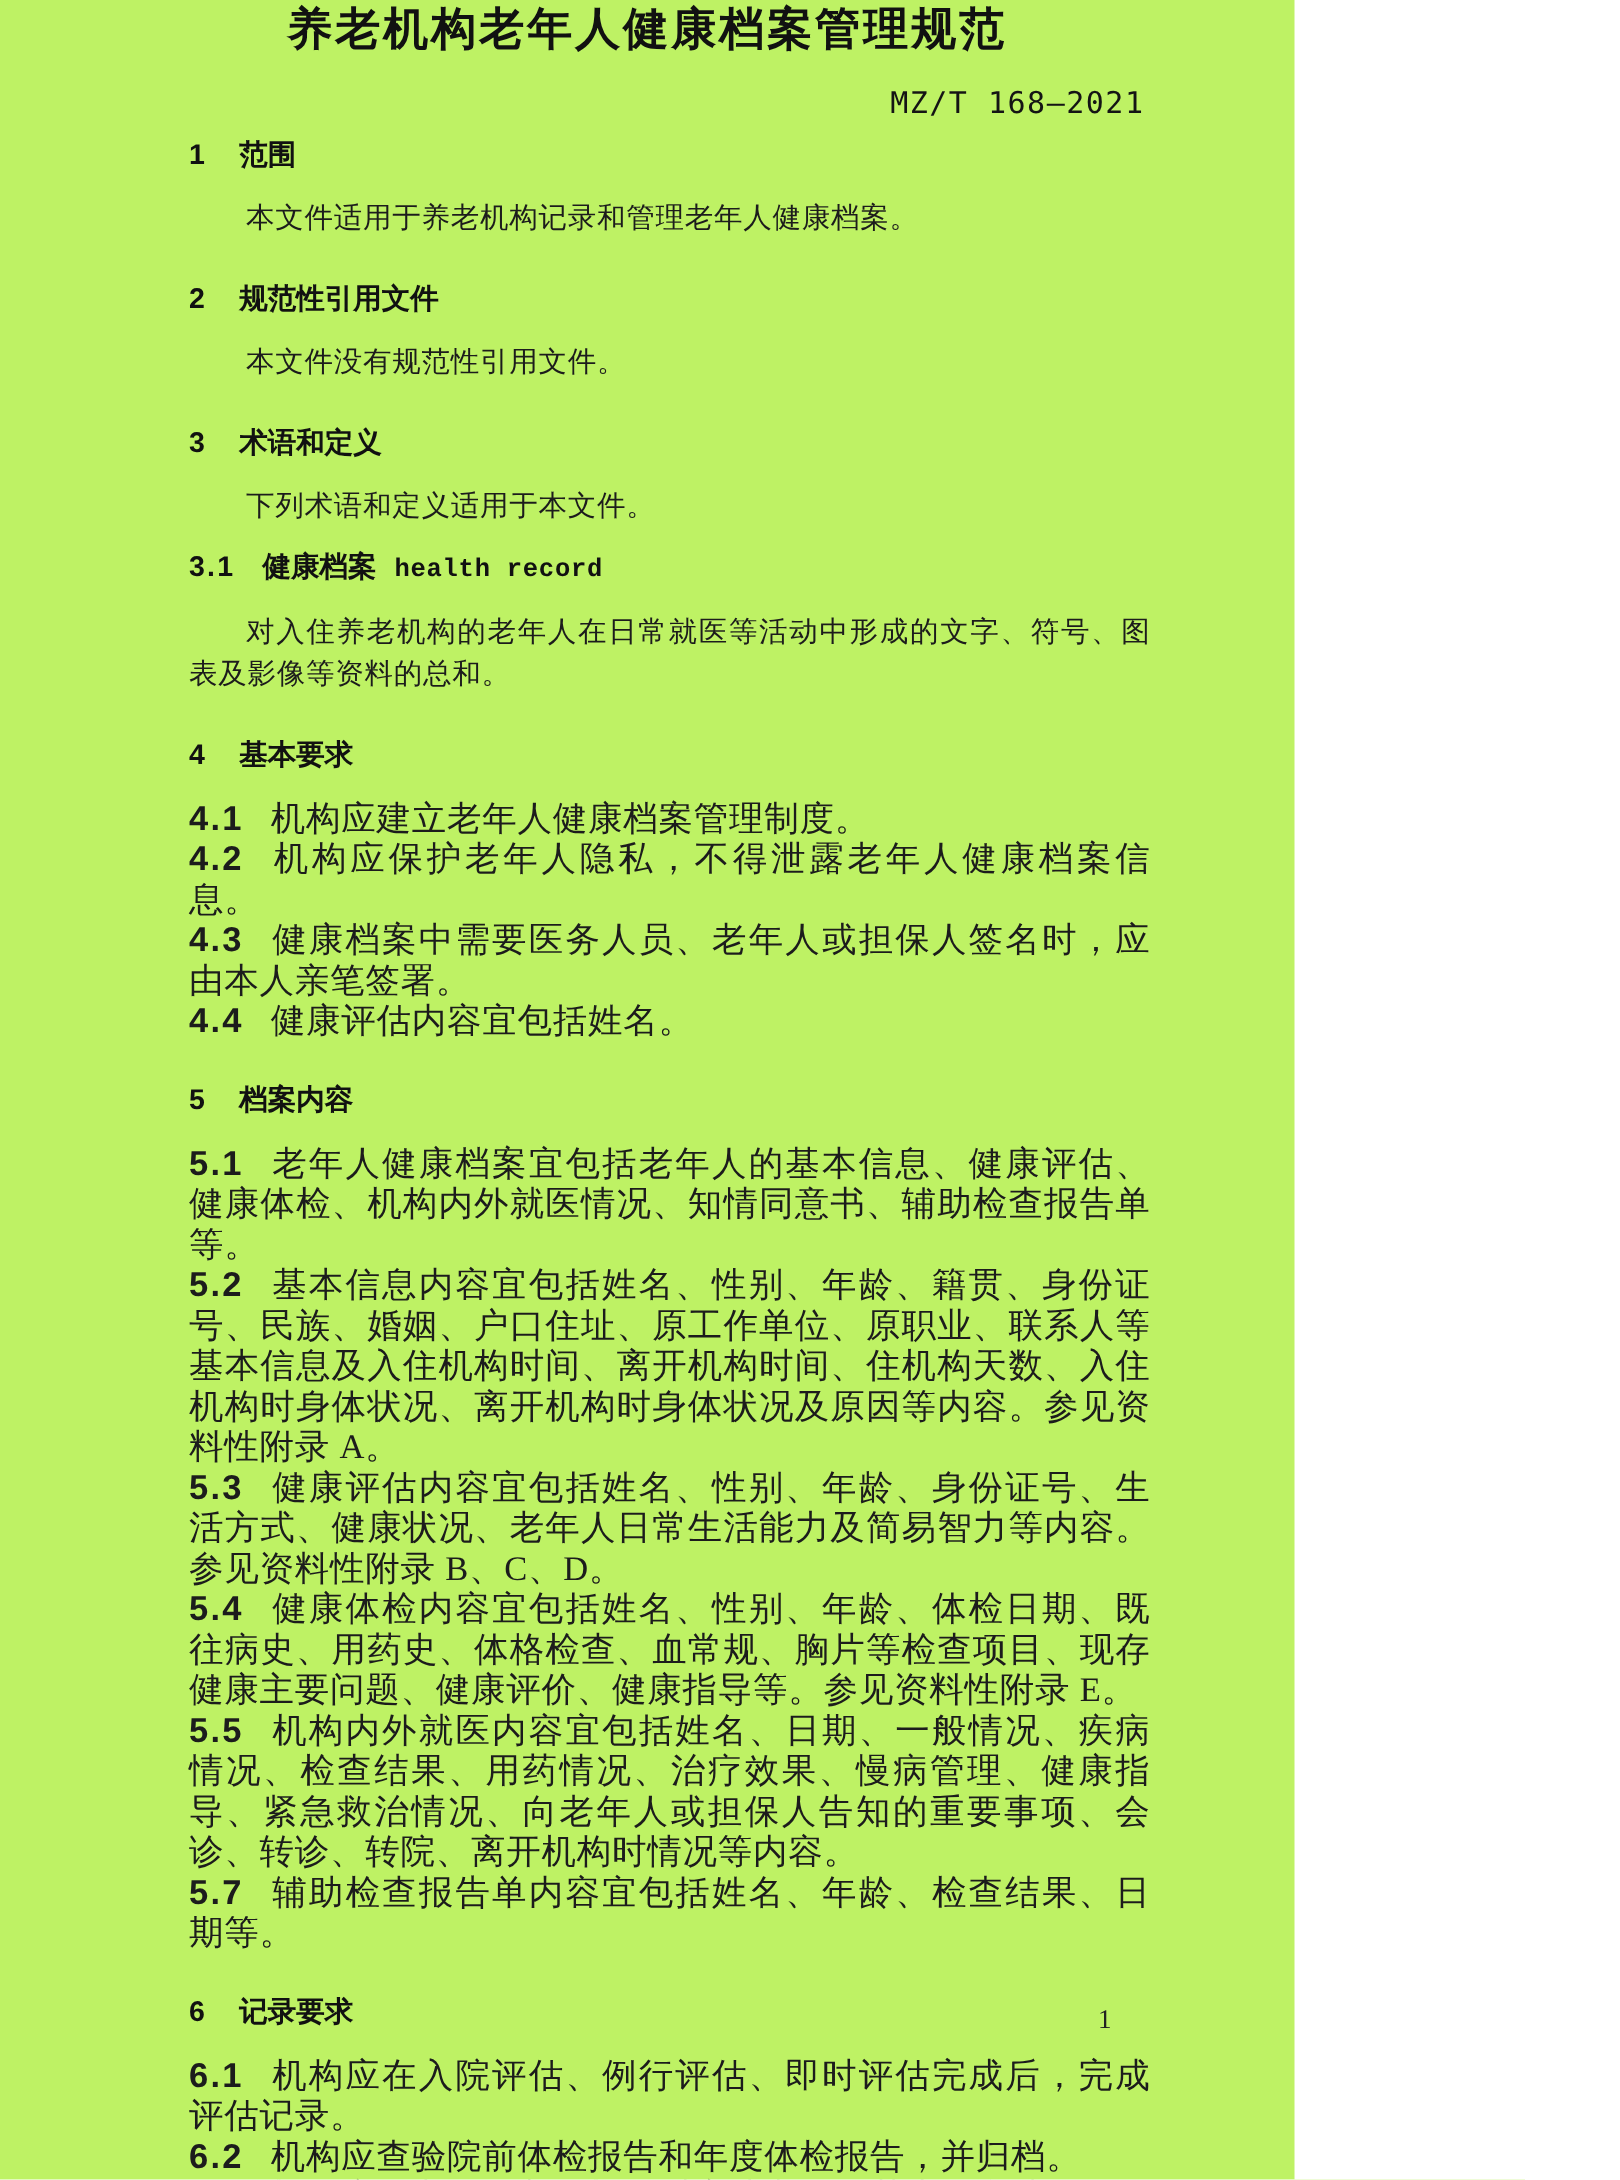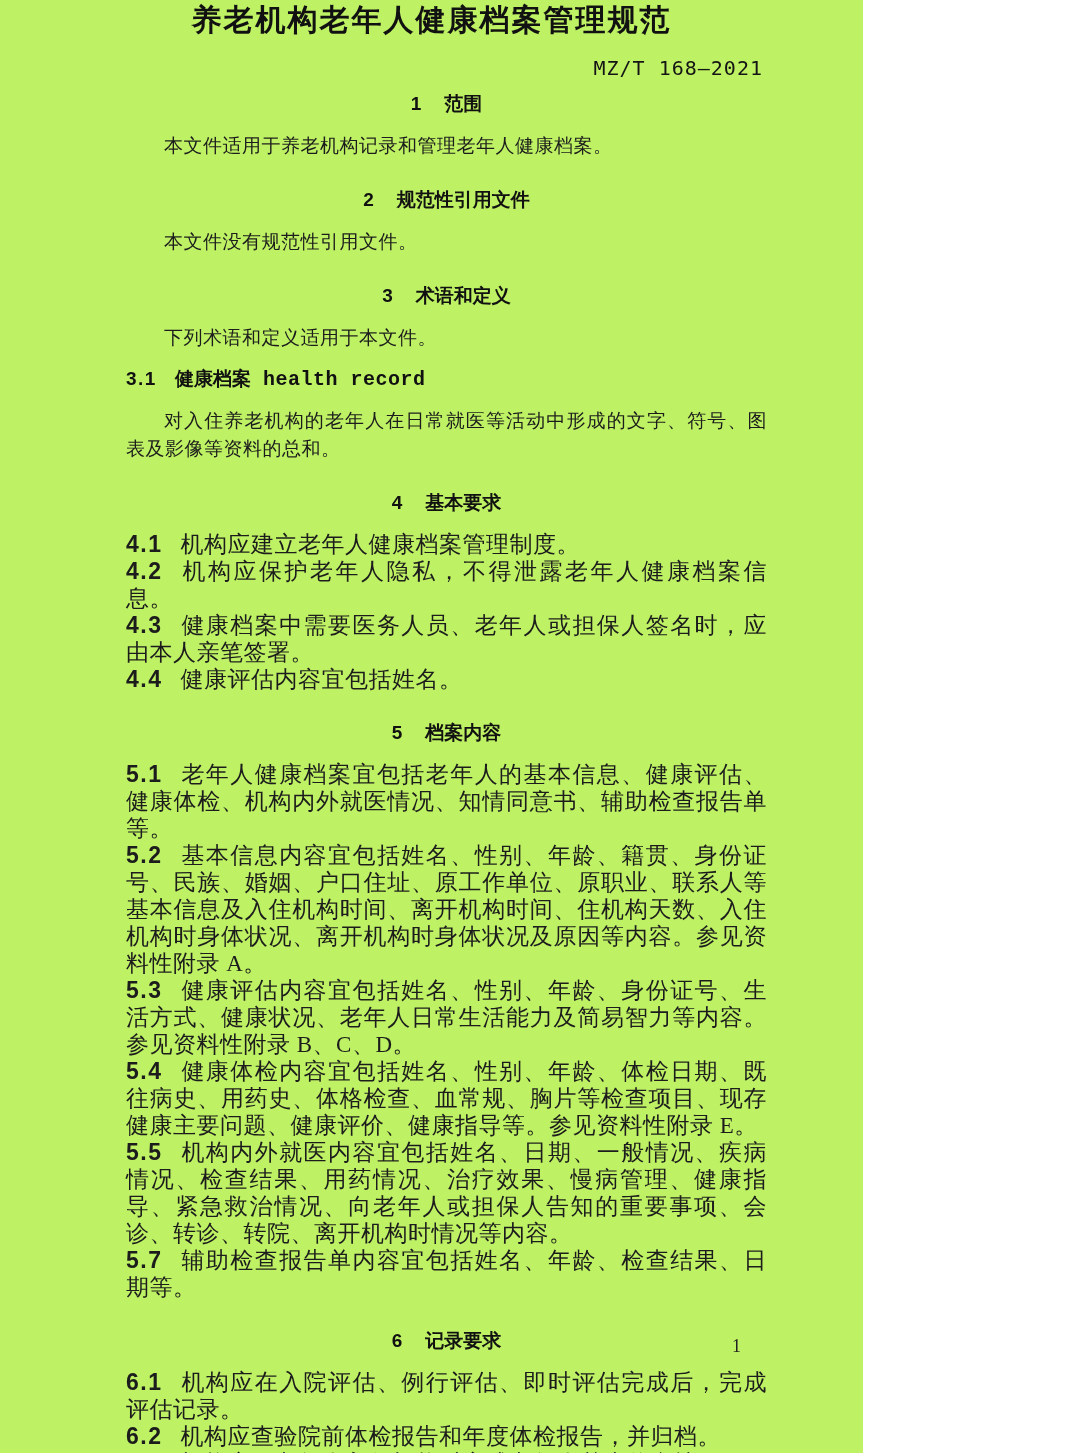--- a/index.html
+++ b/index.html
@@ -36,21 +36,20 @@
     margin:0 96px 0 126px;
     padding-top:24px;
   }
   .sec-h{
     margin:26px 0 14px 0;
     font-family:"Liberation Sans","DejaVu Sans",sans-serif;
     font-weight:700;
     font-size:19px;
     line-height:28px;
     color:#111;
-    text-align:center;
   }
   .sec-num{margin-right:22px;letter-spacing:1px;}
   .para{
     margin:0;
     text-indent:2em;
     font-size:19px;
     line-height:28px;
     text-align:justify;
     letter-spacing:0.5px;
   }
@@ -73,21 +72,21 @@
     font-weight:700;
     font-size:19px;
     line-height:28px;
     color:#111;
   }
   .term-num{margin-right:18px;letter-spacing:1.5px;}
   .term-zh{margin-right:12px;}
   .term-en{
     font-family:"Liberation Mono","DejaVu Sans Mono",monospace;
     font-weight:700;
-    font-size:20px;
+    font-size:17px;
     letter-spacing:0.5px;
   }
   .page-number{
     position:absolute;
     right:122px;
     bottom:96px;
     font-size:18px;
     font-family:"Liberation Serif","DejaVu Serif",serif;
     color:#222;
   }

